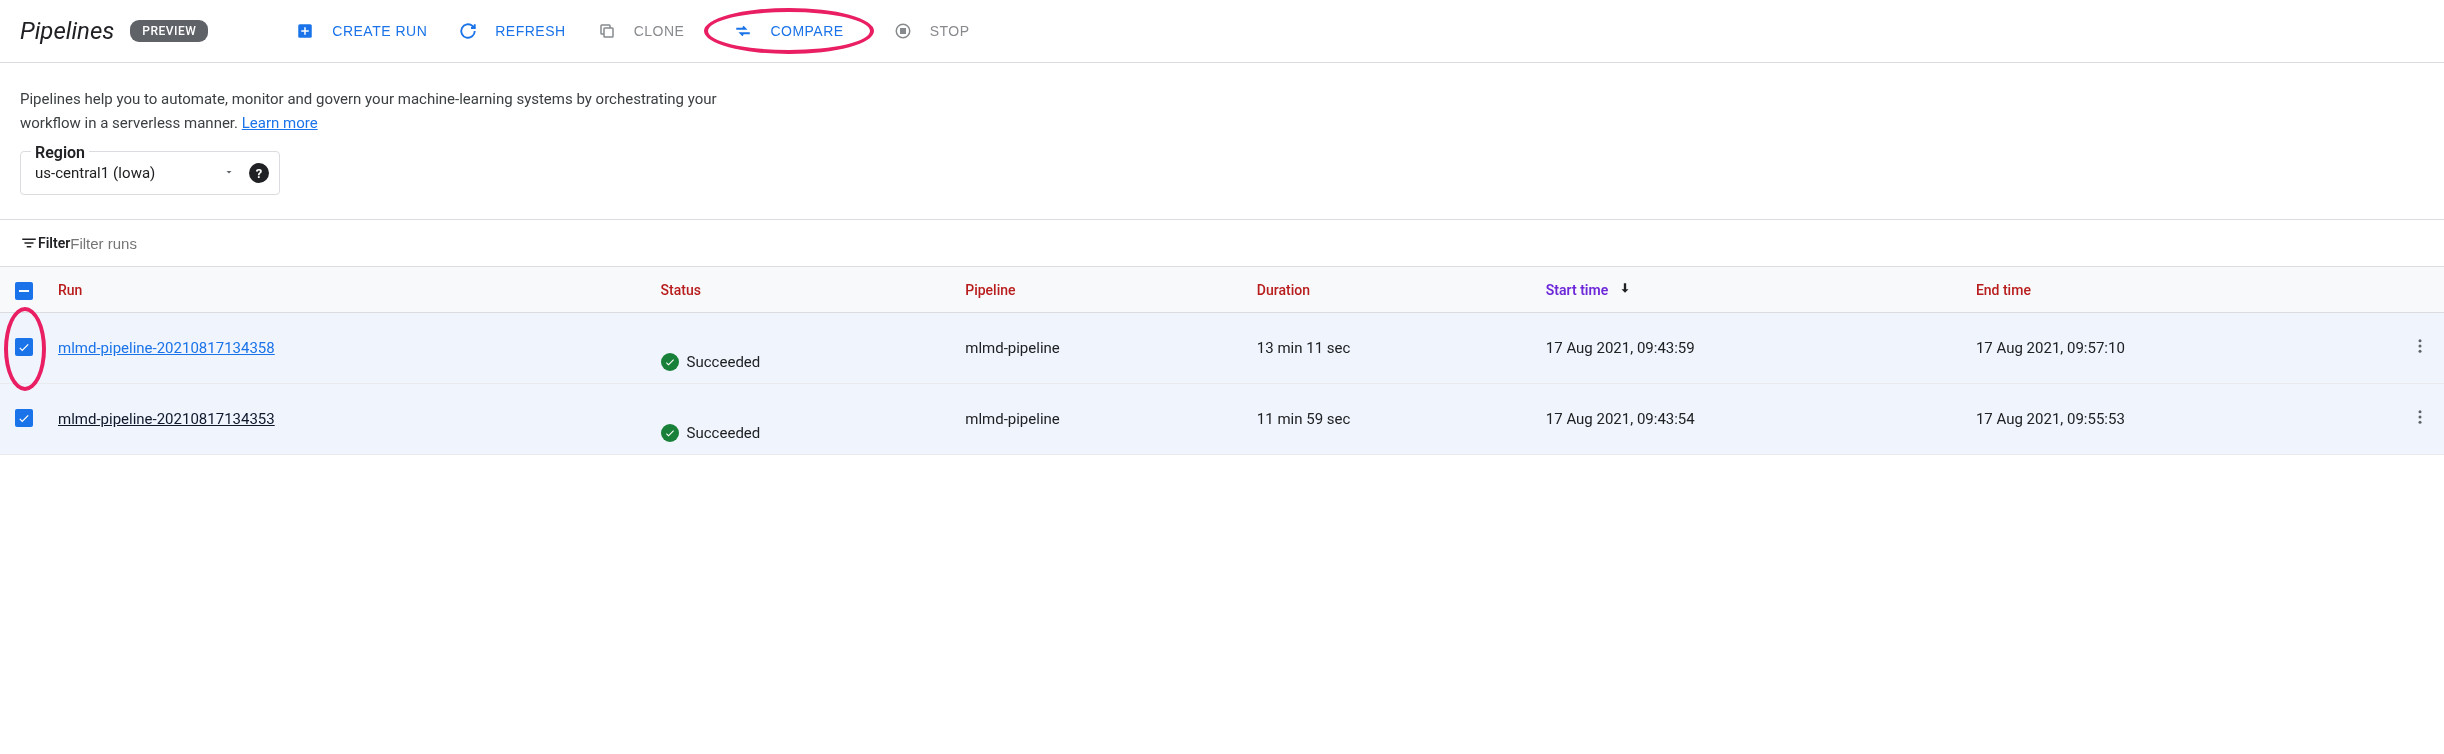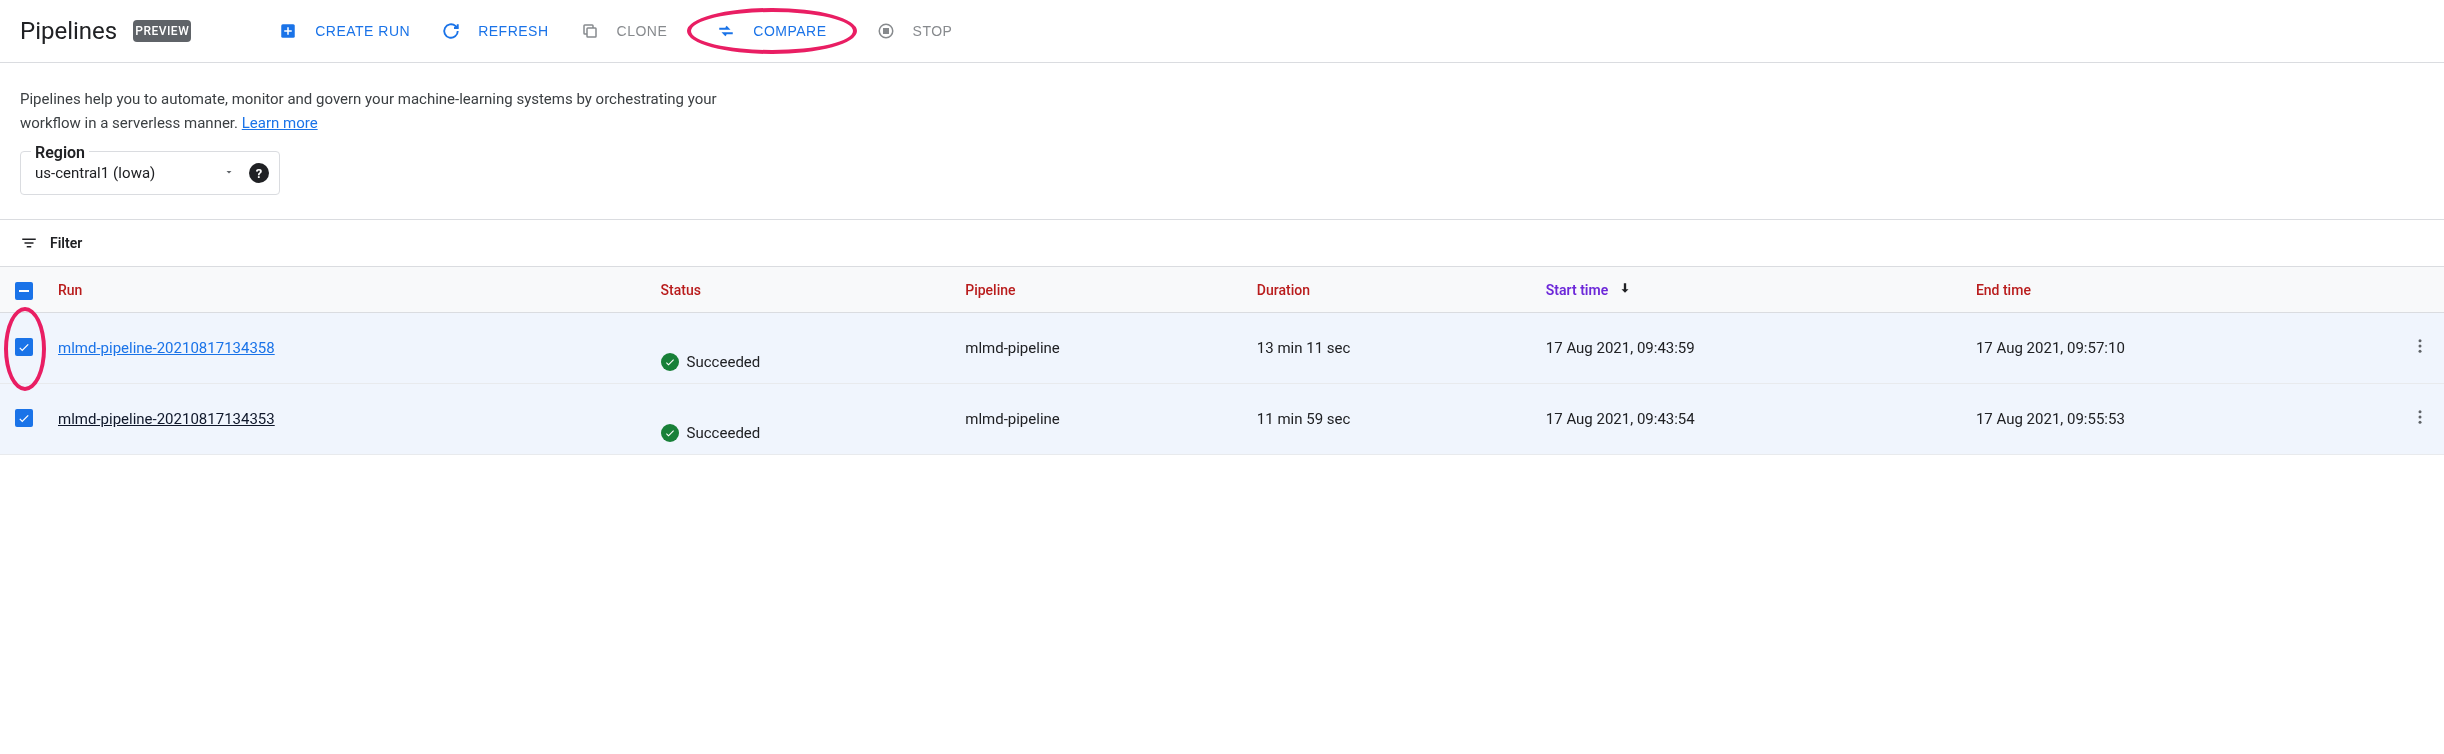--- a/index.html
+++ b/index.html
@@ -1,20 +1,20 @@
 <!DOCTYPE html>
 <html><head>
   <meta charset="utf-8">
   <style>
     * { box-sizing: border-box; margin: 0; padding: 0; }
     body { font-family: 'Google Sans', Roboto, Arial, sans-serif; color: #202124; background: #fff; font-size: 14px; }
     
     .header { display: flex; align-items: center; padding: 8px 20px; border-bottom: 1px solid #dadce0; gap: 8px; }
-    .page-title { font-size: 24px; font-weight: 400; color: #202124; margin-right: 8px; }
-    .badge { background: #5f6368; color: #fff; font-size: 12px; font-weight: 500; padding: 4px 2px; border-radius: 4px; letter-spacing: 0.5px; }
+    .page-title { font-size: 24px; font-weight: 400; color: #202124; margin-right: 8px; font-style: italic; }
+    .badge { background: #5f6368; color: #fff; font-size: 12px; font-weight: 500; padding: 4px 12px; border-radius: 9px; letter-spacing: 0.5px; }
     .spacer { width: 60px; }
     
     .toolbar-btn { display: flex; align-items: center; gap: 18px; padding: 8px 12px; border: none; background: none; cursor: pointer; font-size: 14px; font-weight: 500; letter-spacing: 0.5px; color: #1a73e8; border-radius: 4px; }
     .toolbar-btn.disabled { color: #5f6368; opacity: 0.75; cursor: default; }
     .toolbar-btn .icon { width: 18px; height: 18px; display: inline-flex; align-items: center; justify-content: center; }
     .icon svg { width: 18px; height: 18px; }
     
     .highlight-ring { border: 4px solid #e91e63; border-radius: 50%/50%; padding: 2px 14px; }
     
     .description { padding: 24px 20px 8px; font-size: 15px; color: #3c4043; line-height: 1.6; max-width: 760px; }
@@ -22,21 +22,21 @@
     
     .region-row { padding: 8px 20px 24px; }
     .region-select { position: relative; display: inline-flex; align-items: center; border: 1px solid #dadce0; border-radius: 4px; padding: 12px 48px 12px 14px; min-width: 260px; cursor: pointer; }
     .region-label-float { position: absolute; top: -9px; left: 10px; background: #fff; padding: 0 4px; font-size: 16px; font-weight: 600; color: #202124; }
     .region-value { font-size: 15px; color: #202124; }
     .region-caret { position: absolute; right: 44px; }
     .region-help { position: absolute; right: 10px; width: 20px; height: 20px; border-radius: 50%; background: #202124; color: #fff; display: flex; align-items: center; justify-content: center; font-size: 13px; font-weight: bold; }
     
     .divider { border-top: 1px solid #dadce0; }
     
-    .filter-row { display: flex; align-items: center; gap: 12px; padding: 14px 20px; }
+    .filter-row { display: flex; align-items: center; padding: 14px 20px; }
     .filter-icon { width: 18px; height: 18px; }
     .filter-label { font-weight: 600; font-size: 14px; }
     .filter-input { border: none; outline: none; font-size: 15px; color: #5f6368; flex: 1; background: transparent; }
     
     .table { width: 100%; border-collapse: collapse; }
     .table thead th { text-align: left; font-weight: 500; font-size: 14px; color: #b91c1c; padding: 12px 10px; border-top: 1px solid #dadce0; border-bottom: 1px solid #dadce0; background: #f8f9fa; }
     .table thead th.active { color: #6d28d9; font-weight: 600; }
     .table tbody td { padding: 12px 10px; border-bottom: 1px solid #e8eaed; font-size: 15px; background: #f0f5fd; }
     .table .check-col { width: 48px; text-align: center; position: relative; }
     .table .actions-col { width: 48px; text-align: center; }
@@ -137,20 +137,21 @@
 
 <div class="divider"></div>
 
 <div class="filter-row">
   <span class="filter-icon">
     <svg viewBox="0 0 24 24" fill="#202124">
         <path d="M3 6h18v2H3zm3 5h12v2H6zm3 5h6v2H9z"></path>
       </svg>
   </span>
   <span class="filter-label">Filter</span>
+  <input class="filter-input" placeholder="Filter runs" style="">
 </div>
 
 <table class="table">
   <thead>
     <tr>
       <th class="check-col">
         <span class="checkbox indeterminate"></span>
       </th>
       <th>Run</th>
       <th>Status</th>

